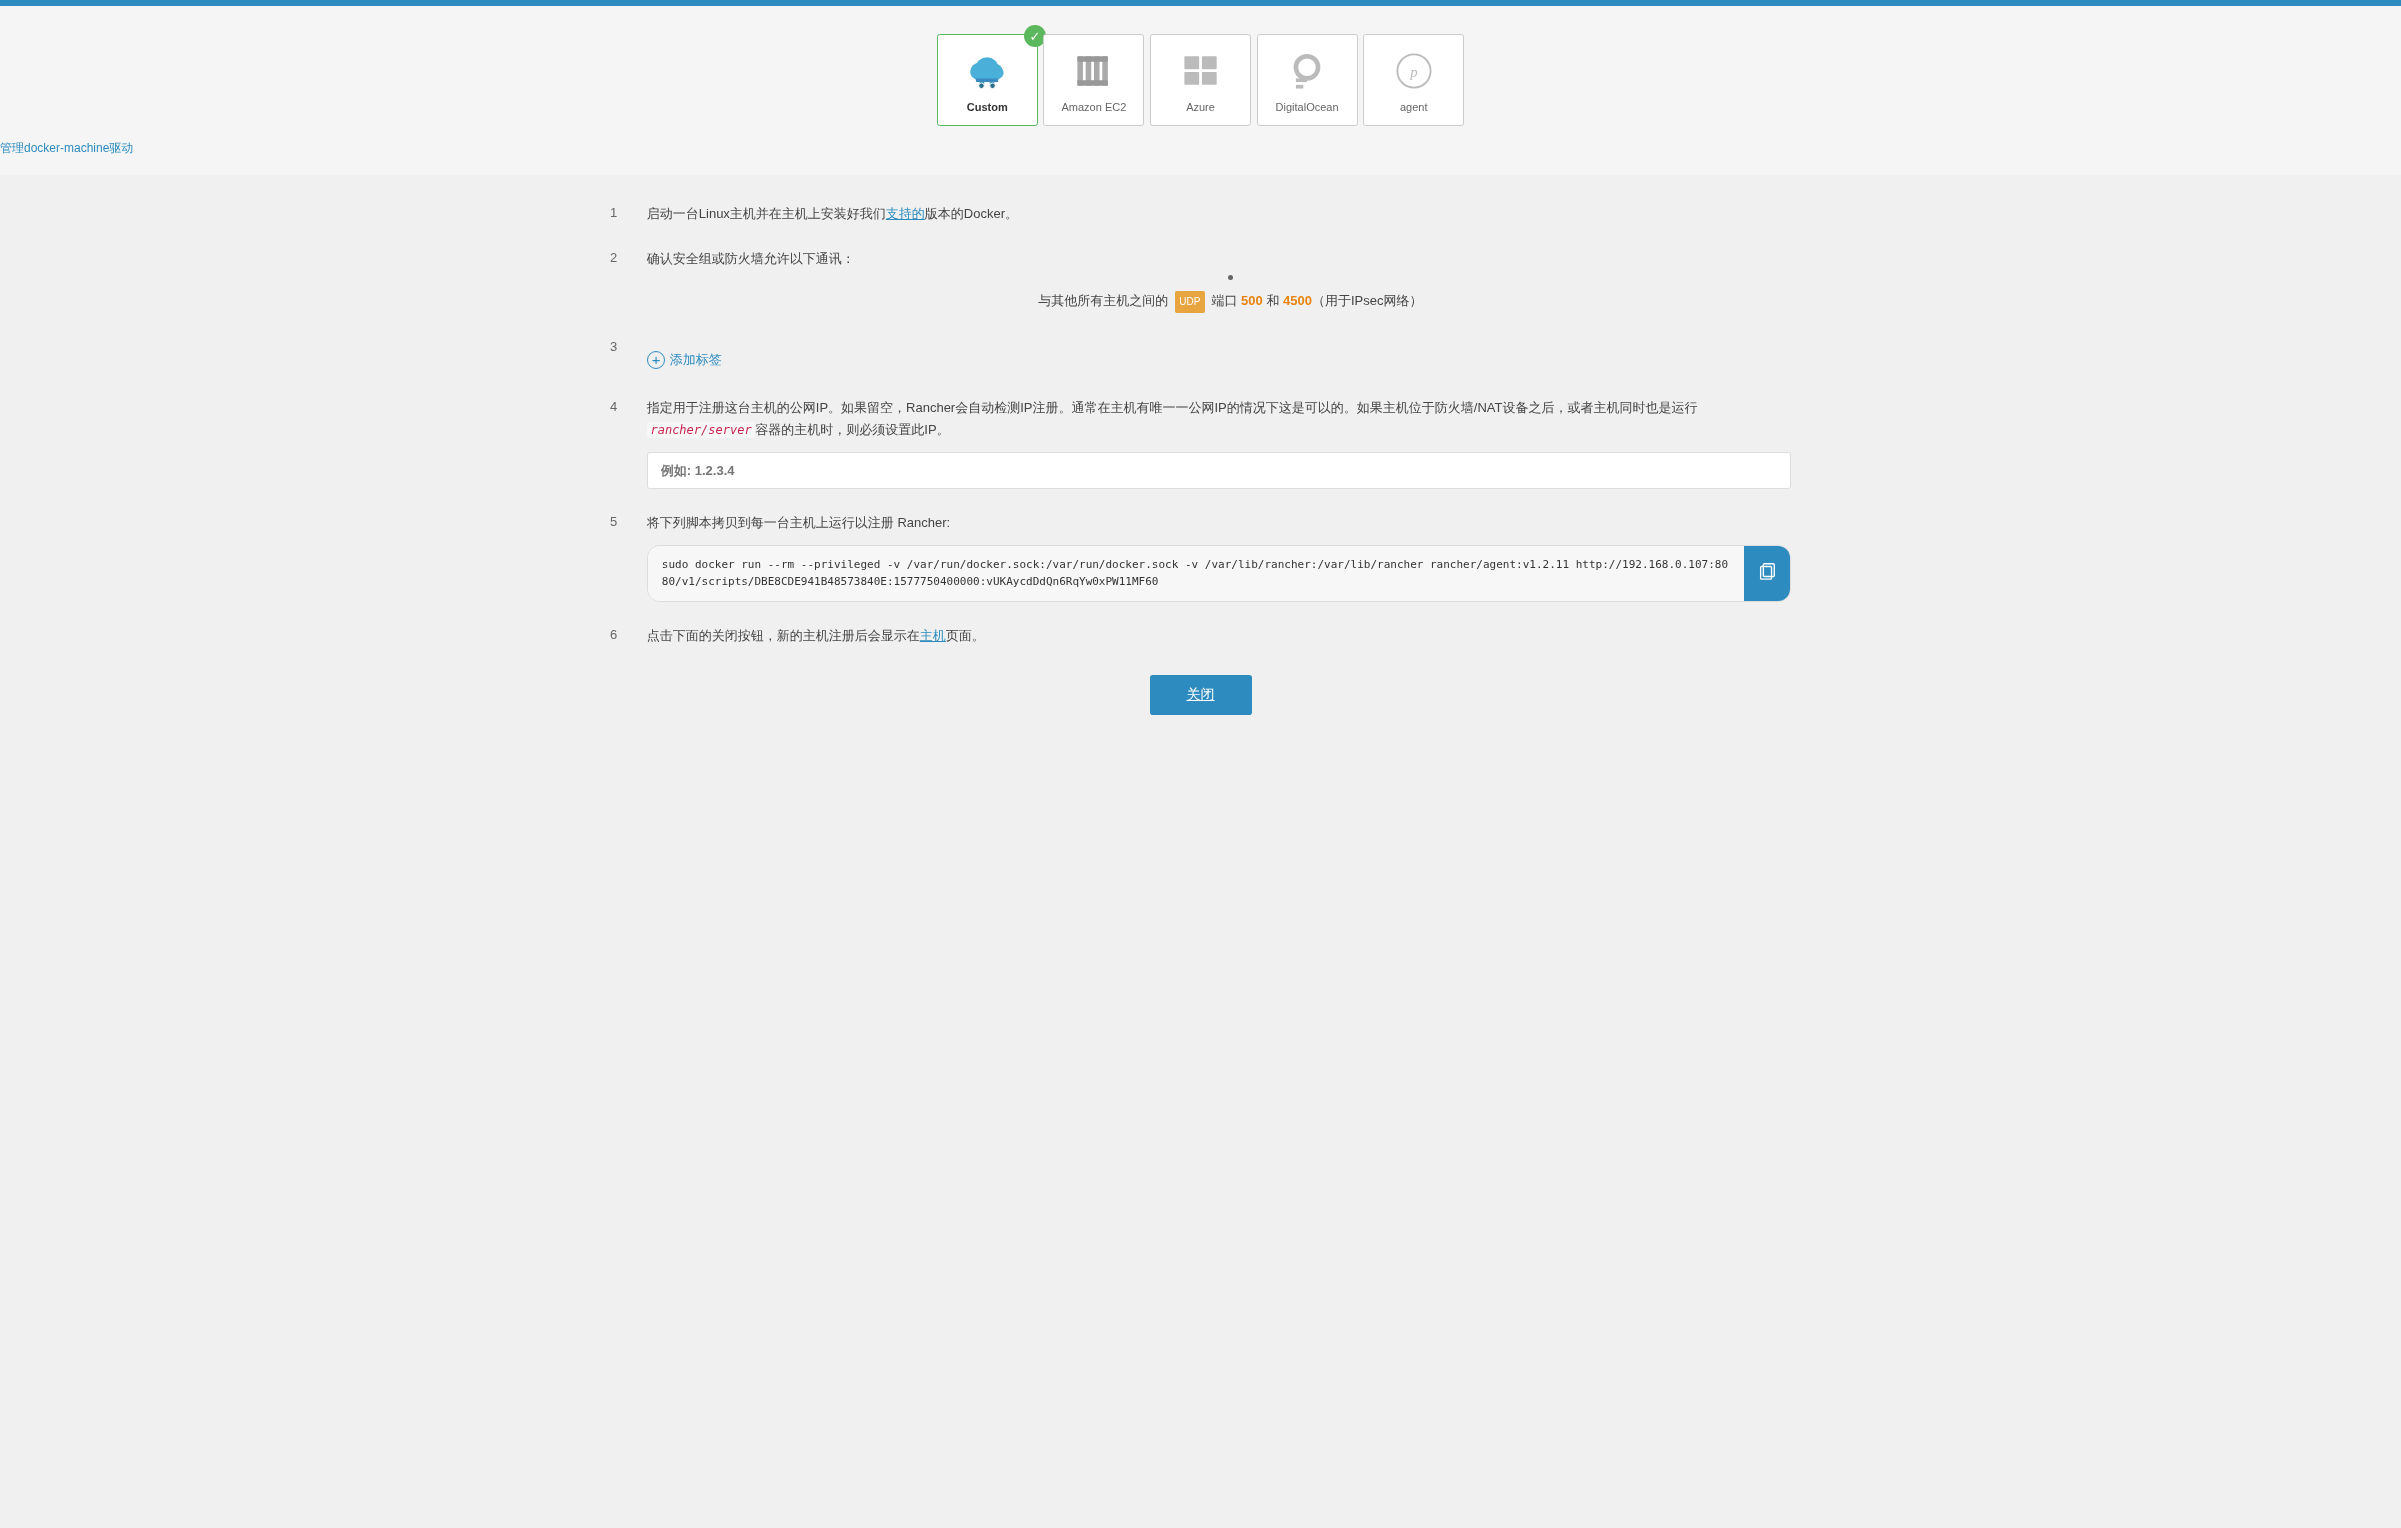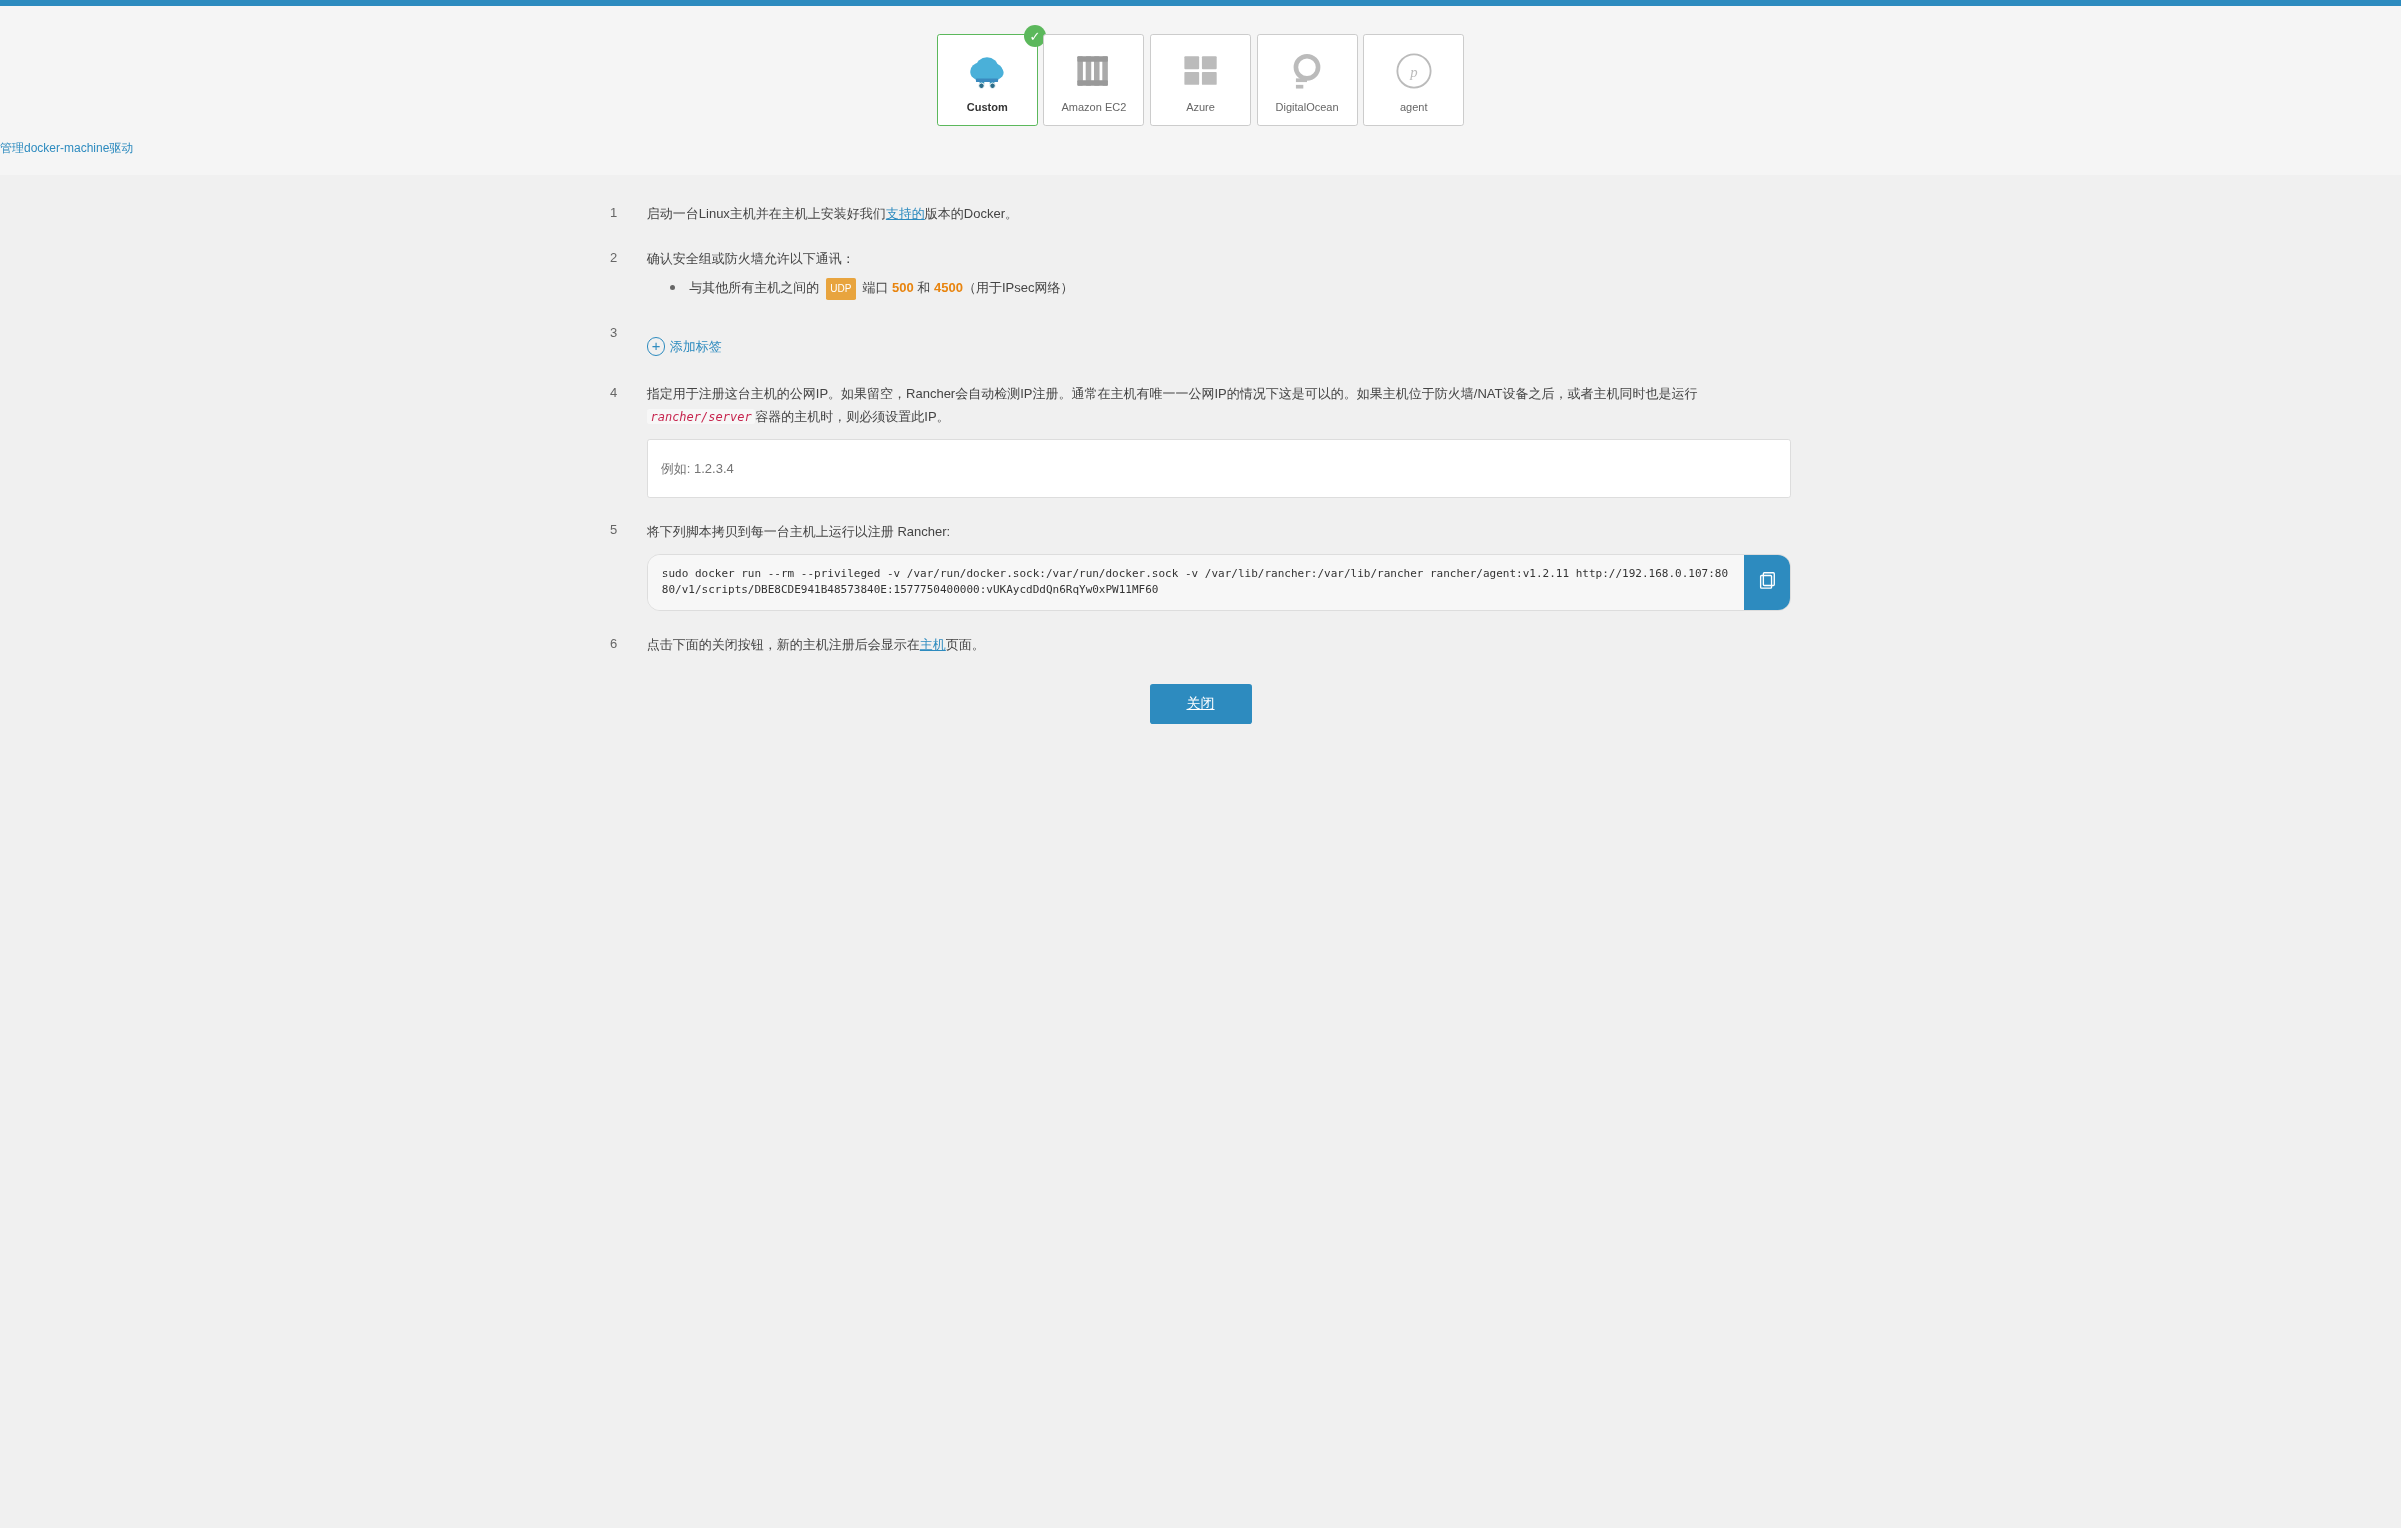--- a/index.html
+++ b/index.html
@@ -180,27 +180,28 @@
       line-height: 1;
       color: #2d8bbf;
     }
 
     .ip-input-wrapper {
       margin-top: 11px;
     }
 
     .ip-input {
       width: 100%;
-      padding: 21px 13px;
+      padding: 10px 13px;
       border: 0.9px solid #ddd;
       border-radius: 2.8px;
       background: #fff;
       font-size: 13px;
       color: #999;
       outline: none;
+      font-weight: bold;
     }
 
     .cmd-block {
       margin-top: 11px;
       display: flex;
       align-items: stretch;
       border: 0.9px solid #ddd;
       border-radius: 13px;
       overflow: hidden;
     }
@@ -253,23 +254,24 @@
     }
 
     .sub-list {
       margin-left: 23px;
       margin-top: 4.6px;
     }
 
     .sub-list-item {
       display: flex;
       align-items: center;
-      gap: 14px;
+      gap: 8px;
       color: #444;
       line-height: 2;
+      flex-direction: column;
     }
 
     .dot {
       width: 5.5px;
       height: 5.5px;
       border-radius: 50%;
       background: #666;
       flex-shrink: 0;
     }
   </style>

